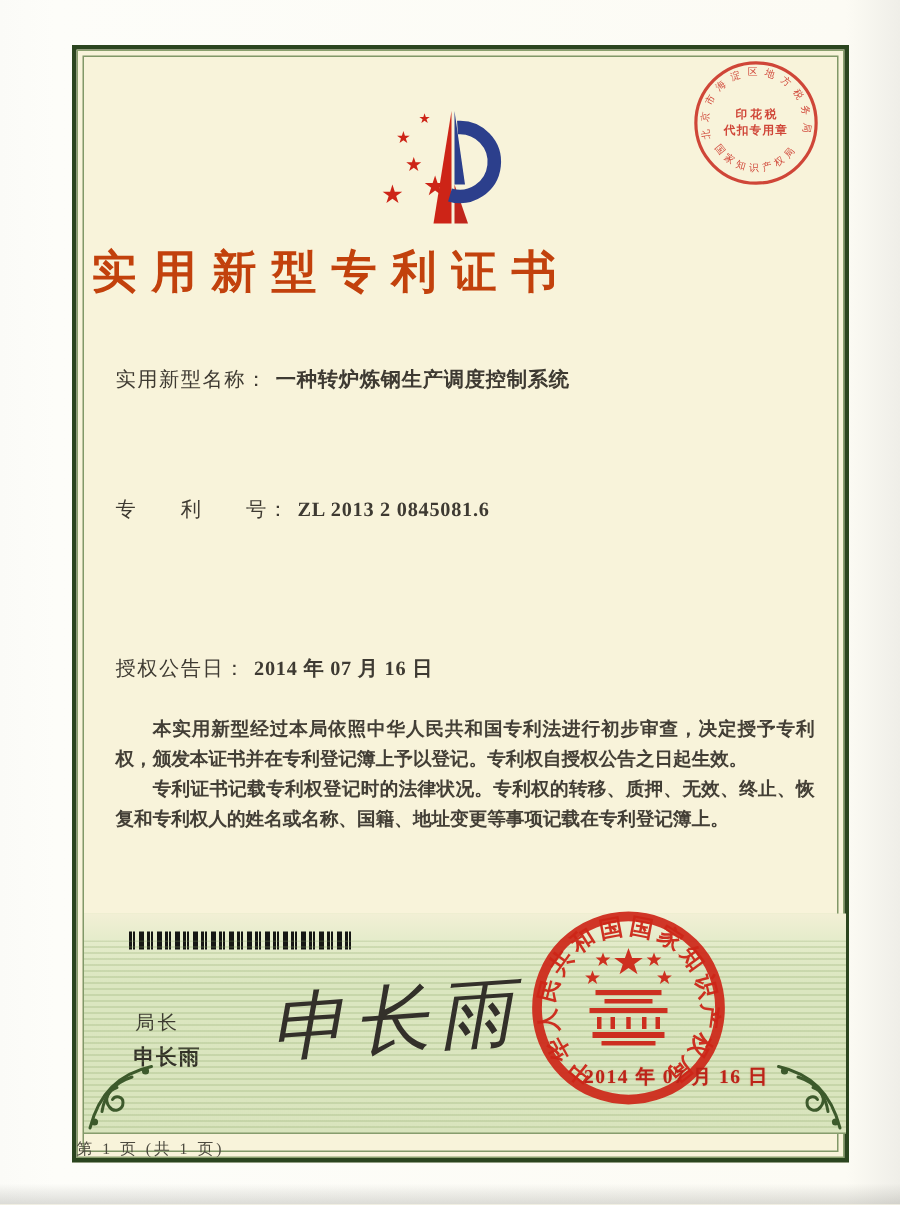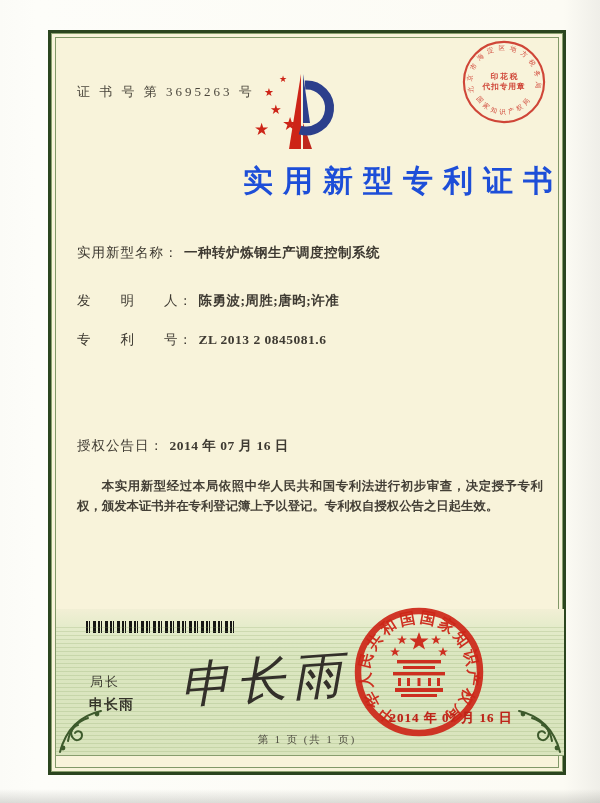--- a/index.html
+++ b/index.html
@@ -30,22 +30,22 @@
   .cert-number {
     position:absolute; left:26px; top:50px;
     font-size:13px; letter-spacing:3px; color:#4a463c;
   }
   
   .logo { position:absolute; left:195px; top:38px; width:110px; height:92px; }
   .logo .star { position:absolute; color:#cd2417; line-height:1; }
   .logo svg { position:absolute; left:0; top:0; }
   .title {
     position:absolute; left:0; top:128px; width:100%;
-    text-align:right; font-size:30px; font-weight:bold;
-    letter-spacing:10px; text-indent:10px; color:#1d4ed8;
+    text-align:left; font-size:30px; font-weight:bold;
+    letter-spacing:10px; text-indent:10px; color:#c2410c;
   }
   
   .field { position:absolute; left:26px; font-size:13.5px; color:#3e3a32; white-space:nowrap; }
   .field .lb { letter-spacing:1px;margin-top:10px; }
   .field .vl { margin-left:2px; letter-spacing:.5px;font-weight:bold; }
   .f0{top:211px}.f1{top:259px}.f2{top:298px}.f3{top:345px}.f4{top:381px}.f5{top:404px}
   
   .body-text {
     position:absolute; left:26px; top:443px; width:466px;
     font-size:12.4px; line-height:20px; color:#433f36; text-align:justify;
@@ -80,38 +80,34 @@
   .auth-seal { position:absolute; left:283px; top:-13px; width:160px; height:160px; z-index:2; }
   .seal-date {
     position:absolute; left:310px; top:100px; width:170px; text-align:center;
     font-size:13px; font-weight:bold; color:#bd2318; letter-spacing:1px; z-index:4;
     text-shadow:0 0 1px rgba(189,35,24,.4);
   }
   .flourish { position:absolute; bottom:1px; width:46px; height:46px; z-index:1; }
   .flourish.fl-left { left:1px; }
   .flourish.fl-right { right:1px; transform:scaleX(-1); }
   .page-footer {
-    position:absolute; left:0; top:700px; width:100%; text-align:center;
+    position:absolute; left:0; top:726px; width:100%; 
     font-size:10.5px; color:#4c4a3f; letter-spacing:2px;
   }
   .tax-seal { position:absolute; left:408px; top:4px; width:90px; height:90px; opacity:.85; z-index:5; }
   .seal-red { fill:#c9281c; }
 </style>
 </head>
 <body>
 
 <div class="scan-page"></div>
 
 <div class="cert">
   <div class="inner-frame"></div>
 
-  <div class="cert-number">
-    <span>证 书 号</span>
-    <span>第 3695263 号</span>
-  </div>
 
   <svg class="tax-seal" viewBox="0 0 110 110">
     <defs>
       <path id="taxTopArc" d="M 18.4 68.3 A 39 39 0 1 1 91.6 68.3" fill="none"></path>
       <path id="taxBottomArc" d="M 21.2 74.5 A 39 39 0 0 0 88.8 74.5" fill="none"></path>
     </defs>
     <circle cx="55" cy="55" r="49" fill="none" stroke="#c9281c" stroke-width="2.6"></circle>
     <text class="seal-red" font-size="8" letter-spacing="5.5" text-anchor="middle">
       <textPath href="#taxTopArc" startOffset="50%">北京市海淀区地方税务局</textPath>
     </text>
@@ -135,35 +131,32 @@
       <path d="M59,14 A23,23 0 1 1 54,59" fill="none" stroke="#2c3f8c" stroke-width="9"></path>
     </svg>
   </div>
 
   <div class="title">实用新型专利证书</div>
 
   <div class="field f0">
     <span class="lb">实用新型名称：</span>
     <span class="vl">一种转炉炼钢生产调度控制系统</span>
   </div>
-  <div class="field f1">
-    <span class="lb">发　　明　　人：</span>
-    <span class="vl">陈勇波;周胜;唐昀;许准</span>
-  </div>
   <div class="field f2">
     <span class="lb">专　　利　　号：</span>
     <span class="vl">ZL 2013 2 0845081.6</span>
   </div>
   <div class="field f5">
     <span class="lb">授权公告日：</span>
     <span class="vl">2014 年 07 月 16 日</span>
   </div>
 
   <div class="body-text">
     <p>本实用新型经过本局依照中华人民共和国专利法进行初步审查，决定授予专利权，颁发本证书并在专利登记簿上予以登记。专利权自授权公告之日起生效。</p>
+    <p>专利证书记载专利权登记时的法律状况。专利权的转移、质押、无效、终止、恢复和专利权人的姓名或名称、国籍、地址变更等事项记载在专利登记簿上。</p>
   </div>
 
   <div class="band">
     <div class="barcode"></div>
 
     <div class="director-title">局长</div>
     <div class="director-name">申长雨</div>
     <div class="signature">申长雨</div>
 
     <svg class="auth-seal" viewBox="0 0 160 160">

